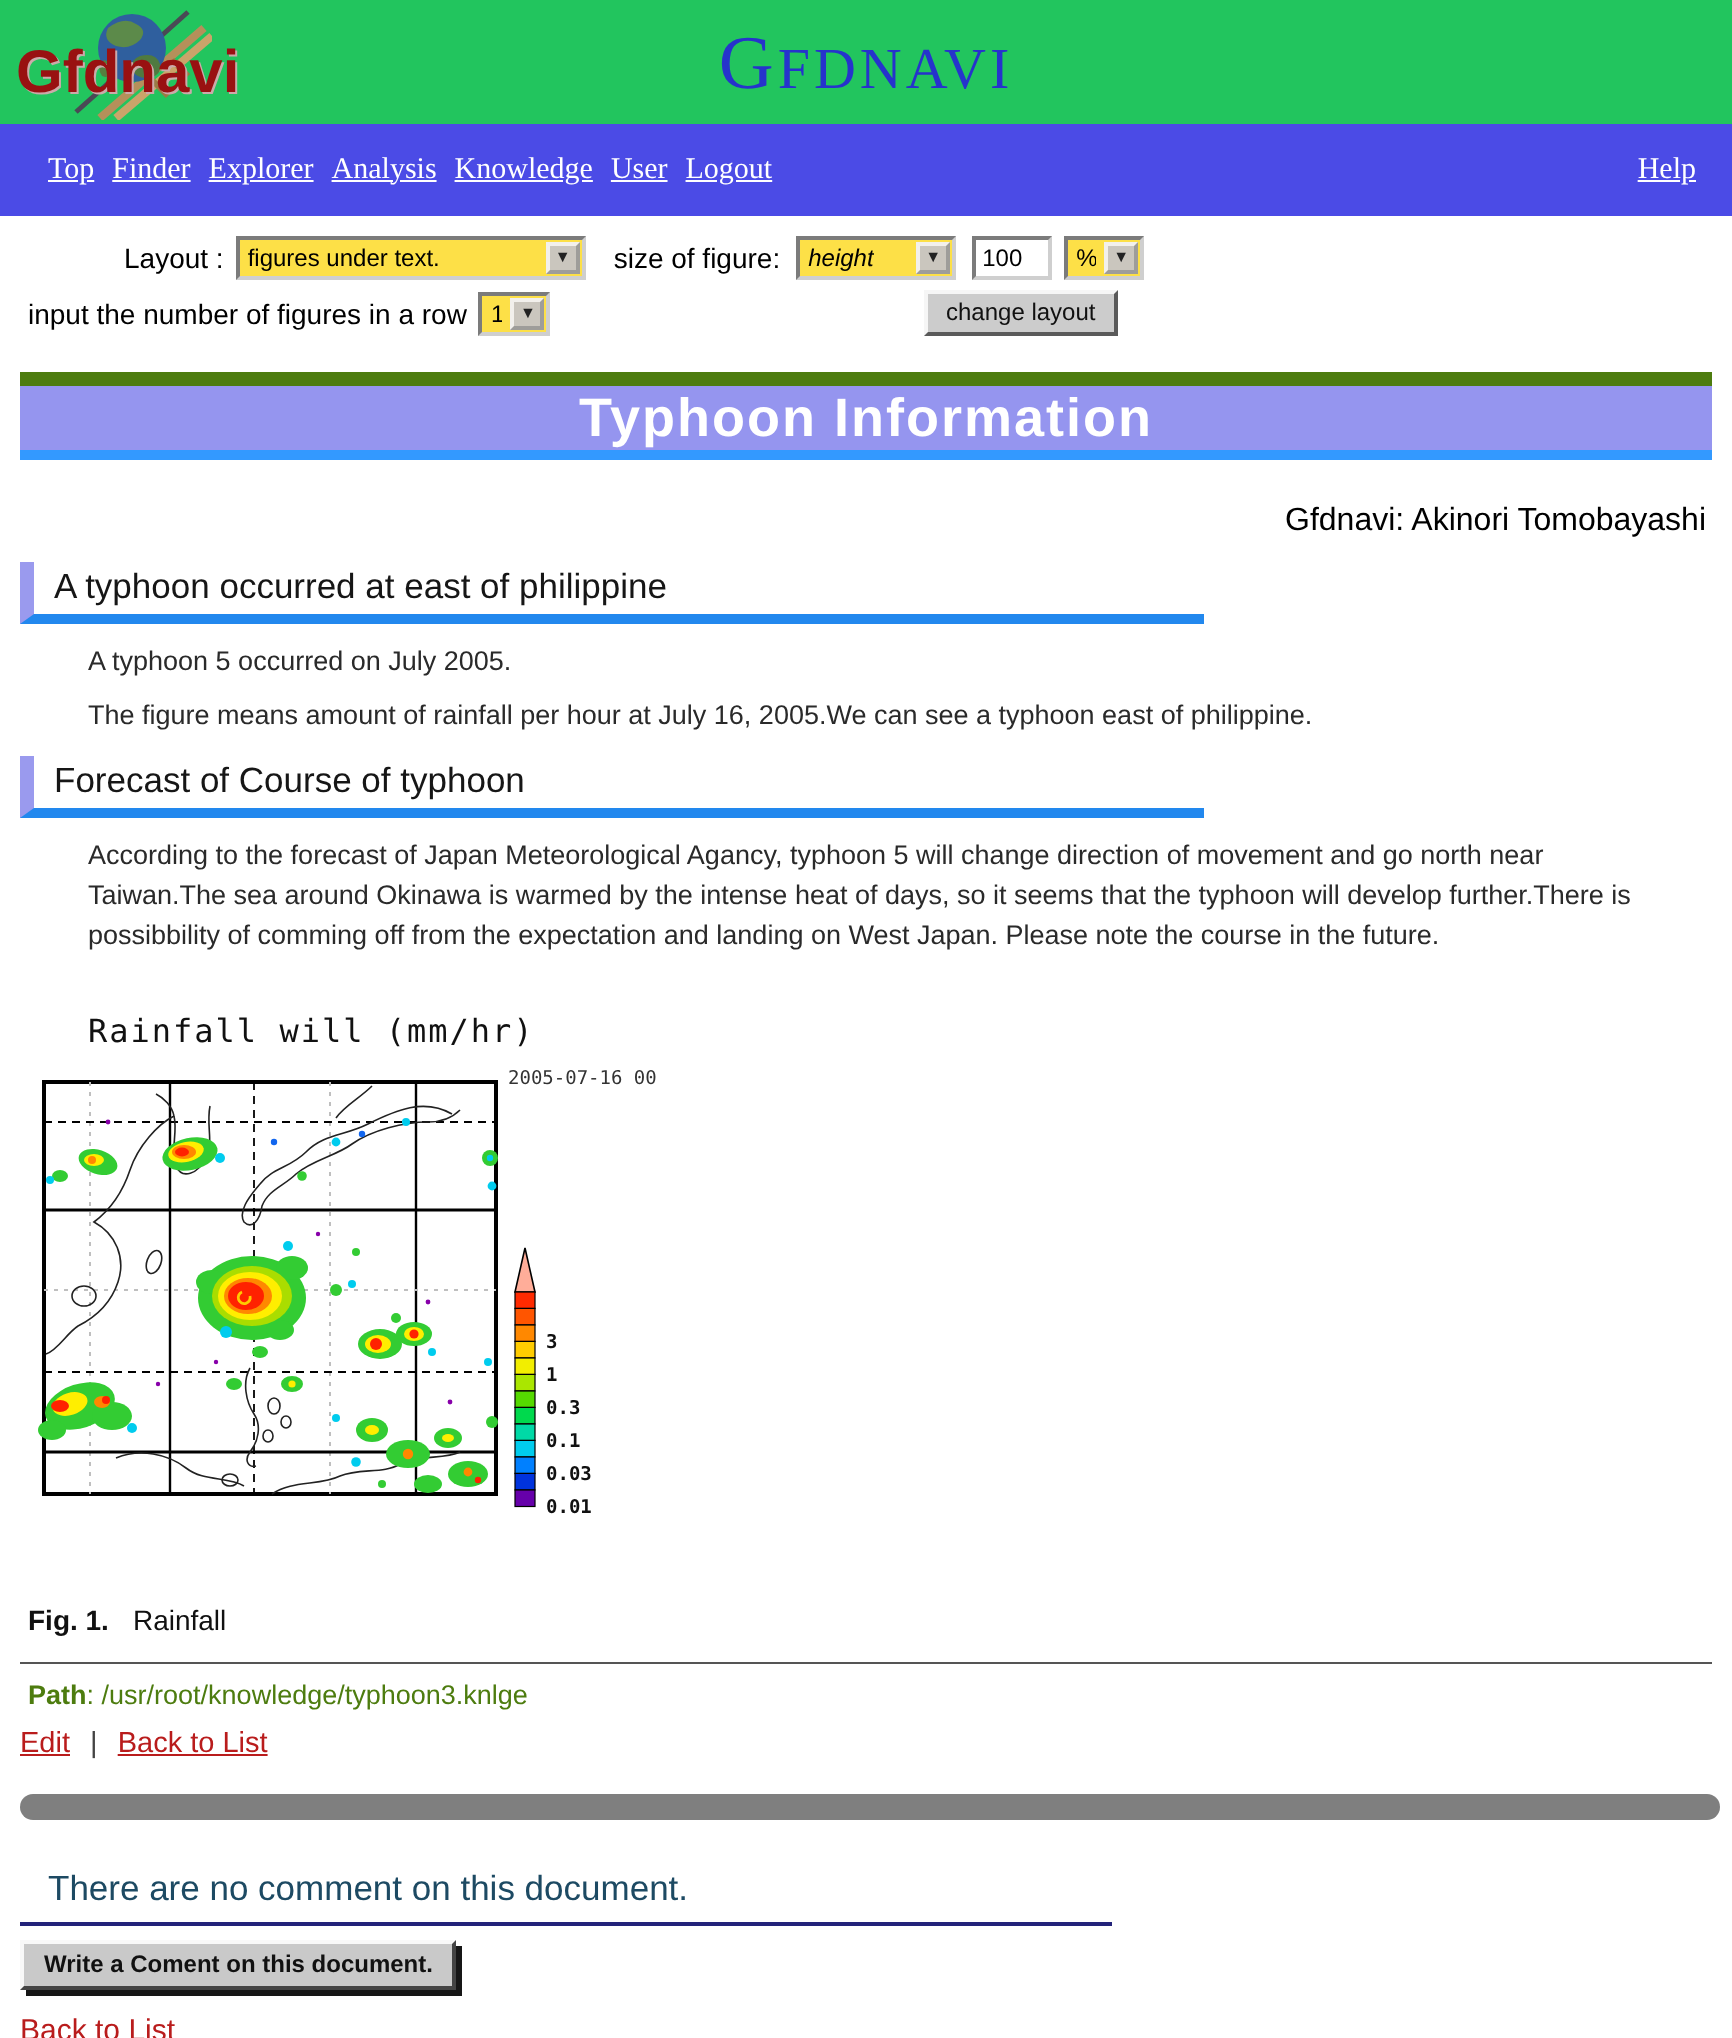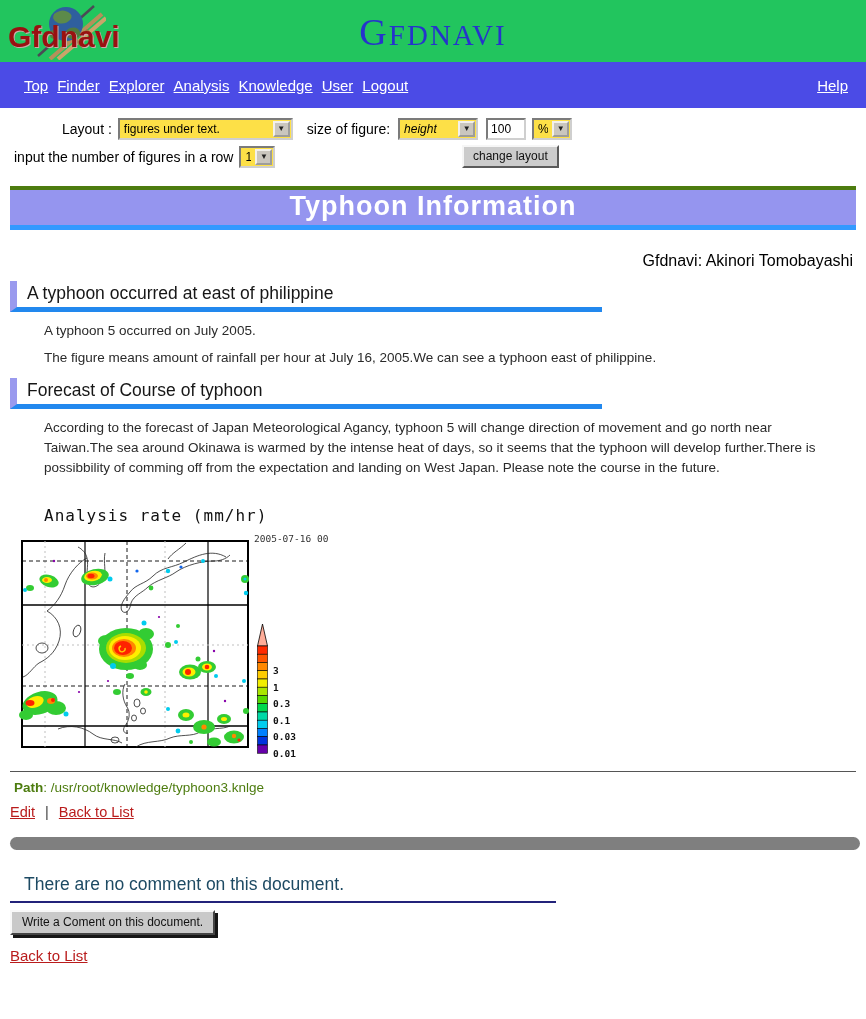--- a/index.html
+++ b/index.html
@@ -16,21 +16,21 @@
     color:#991111; letter-spacing:0px; text-shadow:1px 1px 0 #caa;
   }
   .site-title {
     position:absolute; left:0; right:0; top:10px; text-align:center;
     font-family:"Liberation Serif", serif; color:#2633cc;
     font-size:29px; letter-spacing:2px; display:block;
   }
   .site-title::first-letter { font-size:38px; }
   
   .nav { height:46px; background:#4b4be6; display:flex; align-items:center; padding:0 14px 0 24px; }
-  .nav a { color:#fff; font-size:15px; text-decoration:underline; margin-right:9px; }
+  .nav a { color:#fff; font-size:15px; text-decoration:underline; margin-right:9px;font-family:Liberation Serif, serif; }
   .nav .help { margin-left:auto; margin-right:4px; }
   
   .controls { padding-top:9px; font-size:14px; color:#000; }
   .ctl-row1 { margin-left:62px; display:flex; align-items:center; height:23px; }
   .ctl-row2 { margin-left:14px; margin-top:5px; display:flex; align-items:center; height:23px; position:relative; }
   .sp6{ width:6px; } .sp8{ width:8px; } .sp14{ width:14px; }
   .wsel { display:inline-flex; align-items:center; justify-content:space-between;
     border:2px inset #cfcfcf; background:#fde047; height:22px; font-size:12px; padding-left:4px; }
   .wsel-val { white-space:nowrap; overflow:hidden; }
   .wsel-btn { width:17px; height:16px; background:#cac6be; border:2px outset #f2f0ec;
@@ -40,21 +40,21 @@
     font-family:"Liberation Sans", sans-serif; }
   .change-btn {
     position:absolute; left:448px; top:0; font-size:12px; padding:2px 9px 3px 9px;
     background:#ccc; color:#111; border-top:2px solid #f6f6f6; border-left:2px solid #f6f6f6;
     border-right:2px solid #5a5a5a; border-bottom:2px solid #5a5a5a; cursor:pointer;
     font-family:"Liberation Sans", sans-serif;
   }
   
   .doc-banner {
     margin:18px 10px 0 10px; background:#9595ef; height:44px;
-    border-top:4px solid #4d7c0f; border-bottom:5px solid #3399ff;
+    border-top:7px solid #4d7c0f; border-bottom:5px solid #3399ff;
     text-align:center; color:#fff; font-weight:bold; font-size:27px; line-height:33px;
     letter-spacing:1px;
   }
   .author { text-align:right; margin:22px 13px 0 0; font-size:16px; color:#000; }
   .sec-head {
     margin:11px 0 0 10px; width:592px;
     border-left:7px solid #9a9aee; border-bottom:5px solid #2288ee;
     padding:2px 0 3px 10px; font-size:17.5px; color:#161616;
   }
   .para { margin:9px 28px 0 44px; font-size:13.5px; color:#2a2a2a; line-height:20px; max-width:812px; }
@@ -76,20 +76,21 @@
     margin:24px 0 0 10px; width:546px; padding:0 0 6px 14px;
     border-bottom:2px solid #23237a; color:#1d4a63; font-size:17.5px;
   }
   .write-btn {
     margin:7px 0 0 10px; display:inline-block; font-size:12px; color:#111;
     padding:3px 10px 4px 10px; background:#c9c9c9;
     border-top:2px solid #f8f8f8; border-left:2px solid #f8f8f8;
     border-right:2px solid #444; border-bottom:2px solid #444;
     box-shadow:3px 3px 0 #161616; cursor:pointer;
     font-family:"Liberation Sans", sans-serif;
+    font-weight:bold;
   }
   .footer-back { margin:12px 0 0 10px; font-size:15px; }
 </style>
 </head>
 <body>
 
 
 
 
 <div class="site-header">
@@ -164,21 +165,21 @@
 
 <div class="sec-head">A typhoon occurred at east of philippine</div>
 <p class="para">A typhoon 5 occurred on July 2005.</p>
 <p class="para">The figure means amount of rainfall per hour at July 16, 2005.We can see a typhoon east of philippine.</p>
 
 <div class="sec-head" style="margin-top:10px;">Forecast of Course of typhoon</div>
 <p class="para">According to the forecast of Japan Meteorological Agancy, typhoon 5 will change direction of movement and go north near Taiwan.The sea around Okinawa is warmed by the intense heat of days, so it seems that the typhoon will develop further.There is possibbility of comming off from the expectation and landing on West Japan. Please note the course in the future.</p>
 
 
 <div class="figure-block">
-  <div class="plot-title">Analysis rate (mm/hr)</div>
+  <div class="plot-title">Rainfall will (mm/hr)</div>
 
   <svg class="map-svg" width="322" height="227" viewBox="0 0 322 227">
 
     <text x="236" y="11" font-size="9.5" font-family="DejaVu Sans Mono, monospace" fill="#333">2005-07-16 00</text>
 
     <rect x="4" y="10" width="226" height="206" fill="#ffffff" stroke="#000" stroke-width="2"></rect>
 
     <g>
       <line x1="27" y1="10" x2="27" y2="216" stroke="#bfbfbf" stroke-width="1" stroke-dasharray="2,3"></line>
       <line x1="67" y1="10" x2="67" y2="216" stroke="#000" stroke-width="1.2"></line>
@@ -328,20 +329,23 @@
         <text x="255" y="143">3</text>
         <text x="255" y="159.5">1</text>
         <text x="255" y="176">0.3</text>
         <text x="255" y="192.5">0.1</text>
         <text x="255" y="209">0.03</text>
         <text x="255" y="225.5">0.01</text>
       </g>
     </g>
   </svg>
 
+  <div class="fig-caption">
+    <b>Fig. 1.</b><span>Rainfall</span>
+  </div>
 </div>
 
 <hr class="doc-hr">
 
 <div class="path-line">
   <b>Path</b><span>: </span><span>/usr/root/knowledge/typhoon3.knlge</span>
 </div>
 
 <div class="doc-links">
   <a href="#" class="plink">Edit</a>

